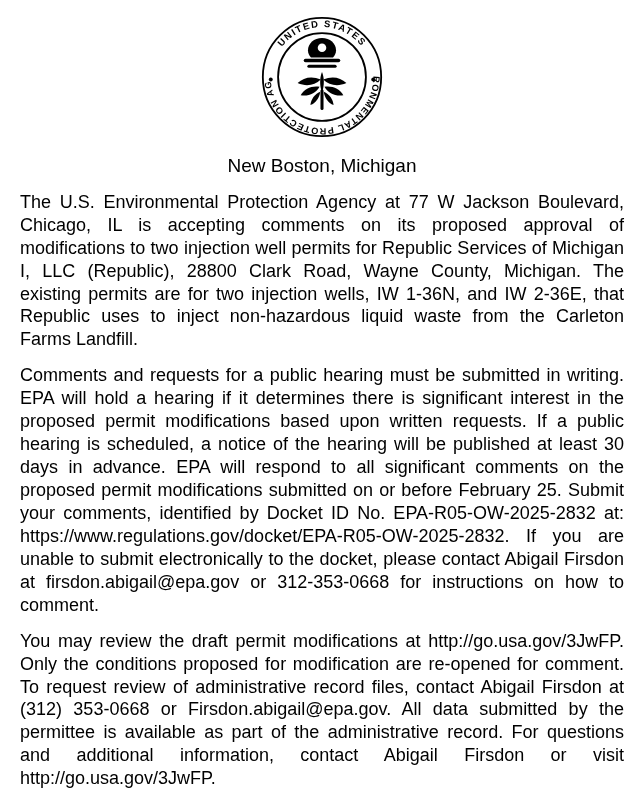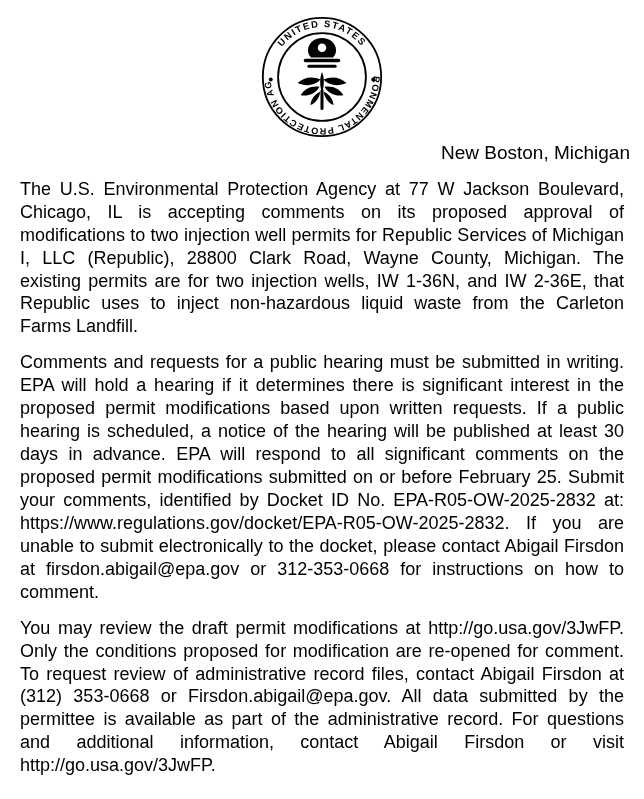--- a/index.html
+++ b/index.html
@@ -40,24 +40,24 @@
     text-align: center;
     font-weight: bold;
     font-size: 25.5px;
     line-height: 1.13;
     letter-spacing: -0.2px;
     margin: 0 auto;
     padding: 0 6px;
     max-width: 600px;
   }
   .subhead {
-    text-align: right;
+    text-align: center;
     font-size: 19px;
     line-height: 1.2;
-    margin-top: 4px;
+    margin-top: 17px;
     margin-bottom: 13px;
   }
   
   .body-col {
     padding: 0 6px;
   }
   p.para {
     margin: 0 0 13px 0;
     font-size: 18px;
     line-height: 1.275;

